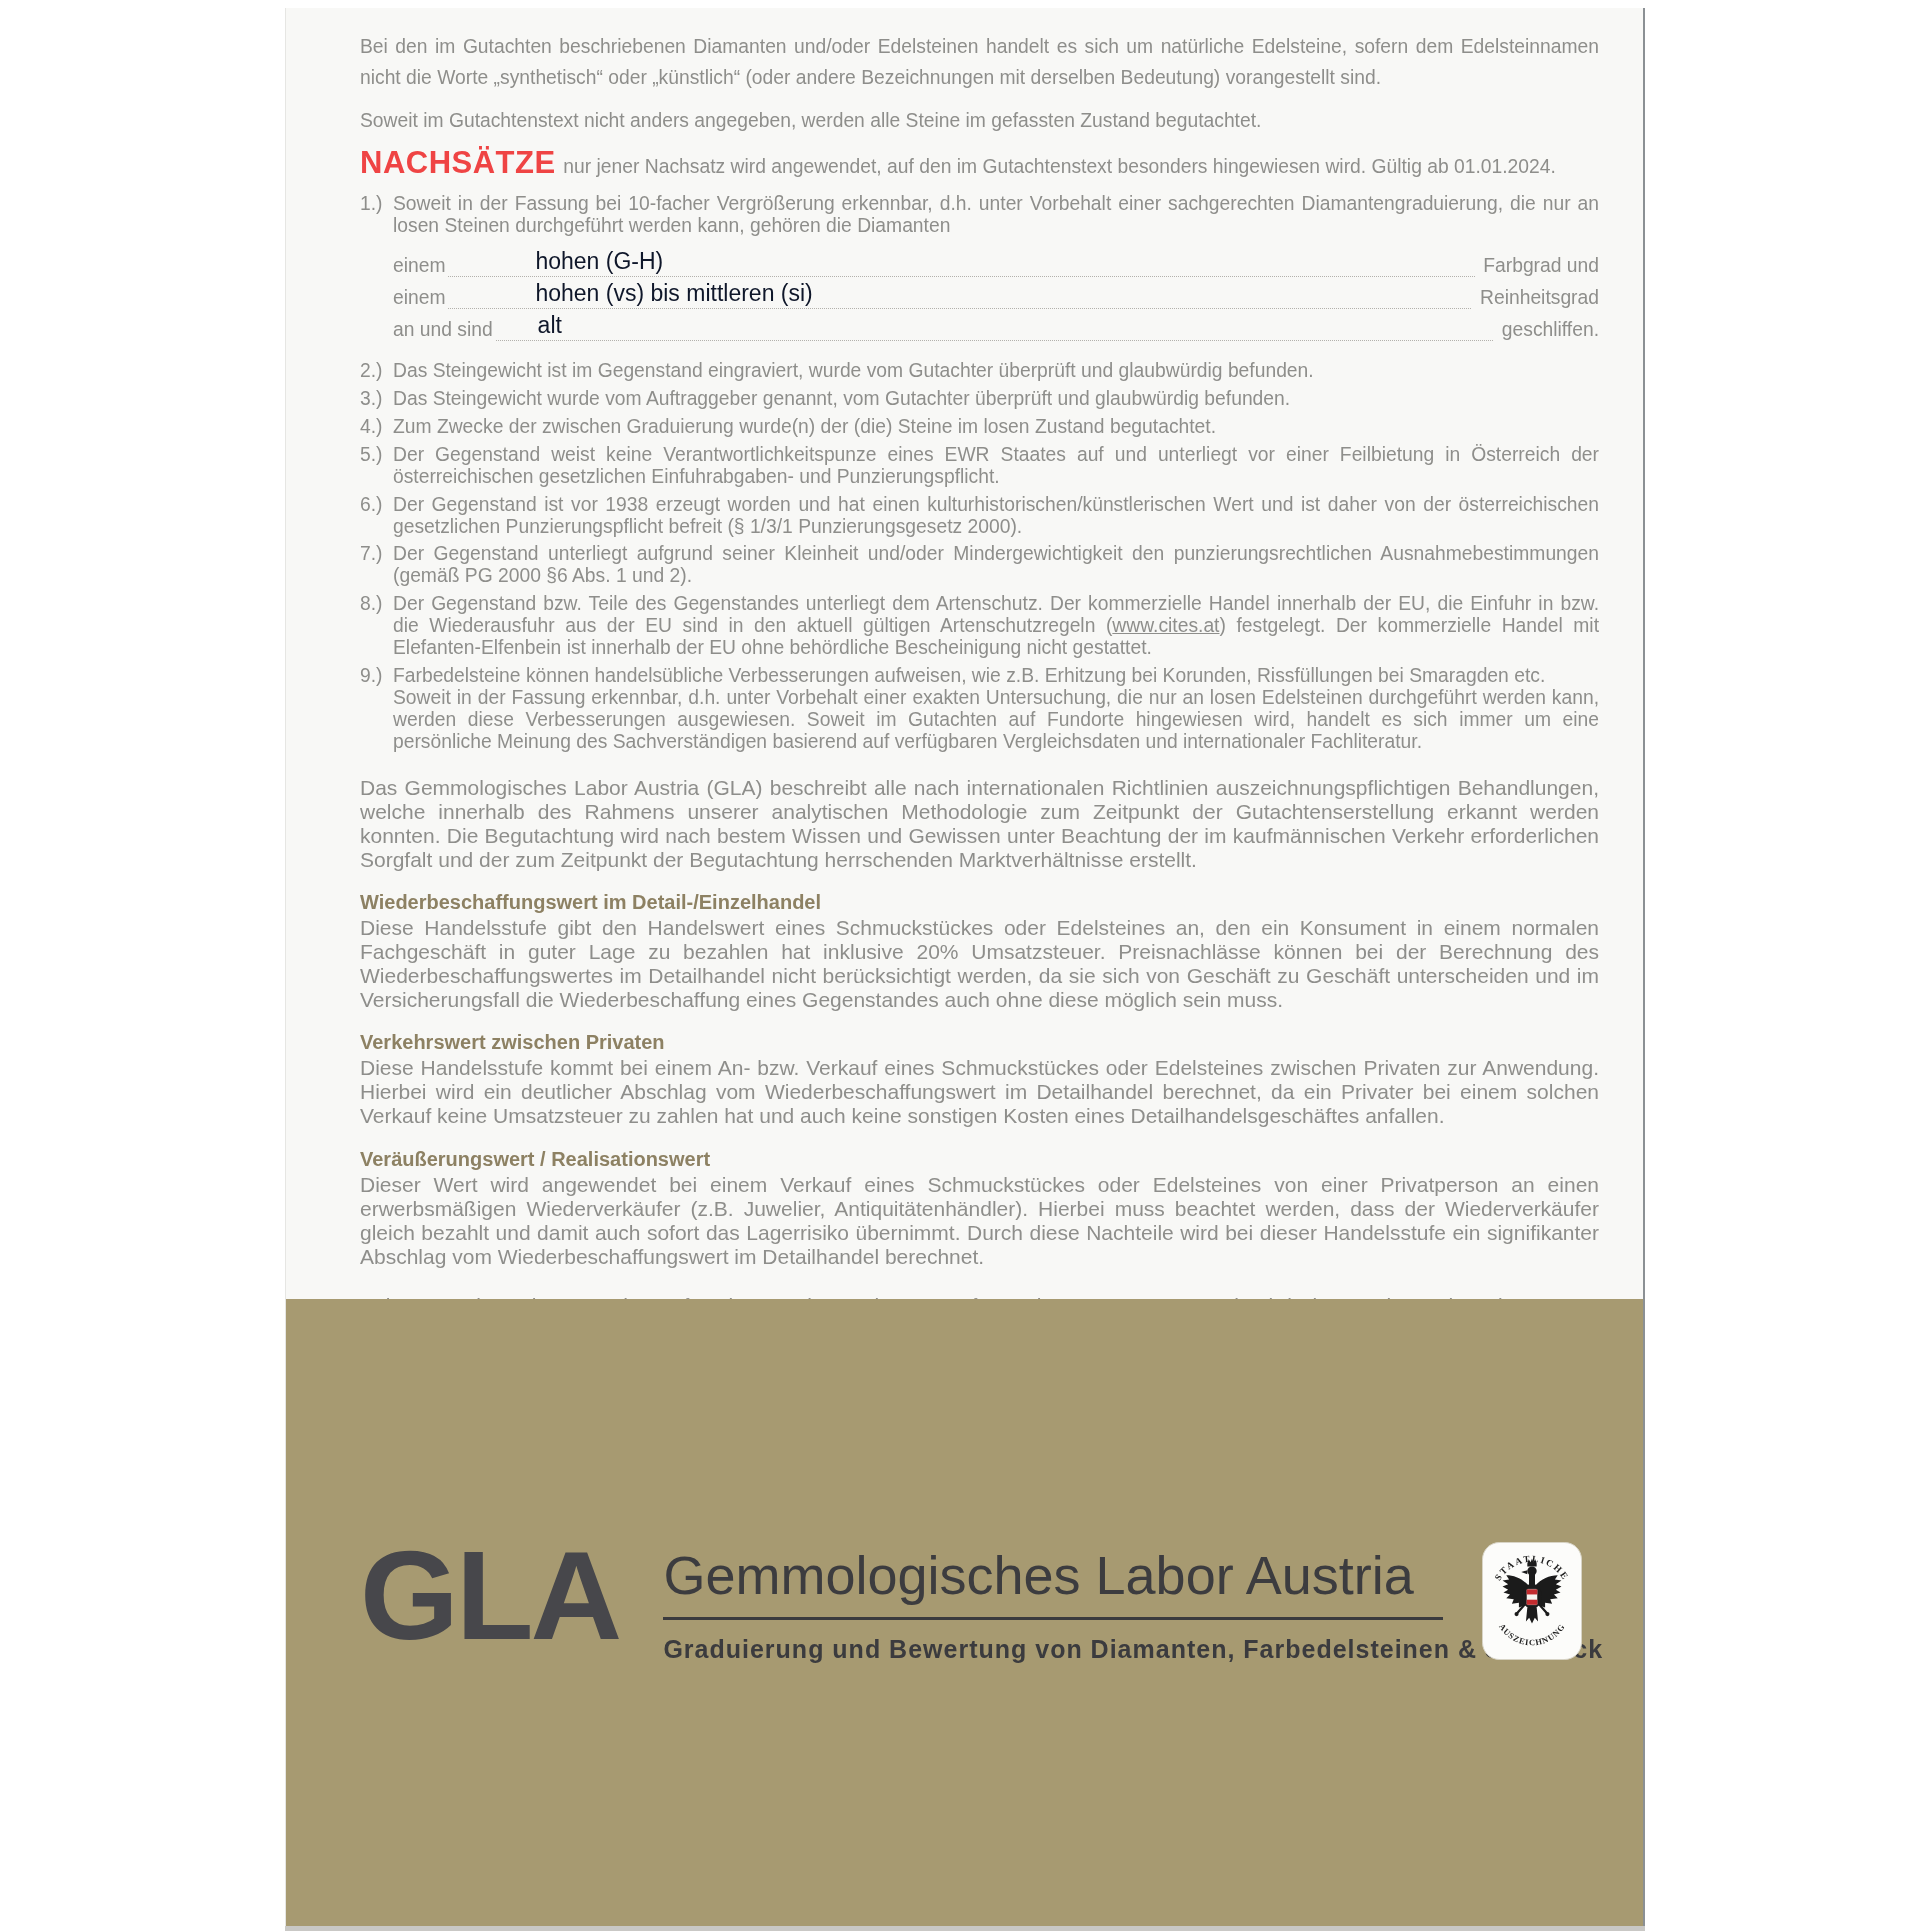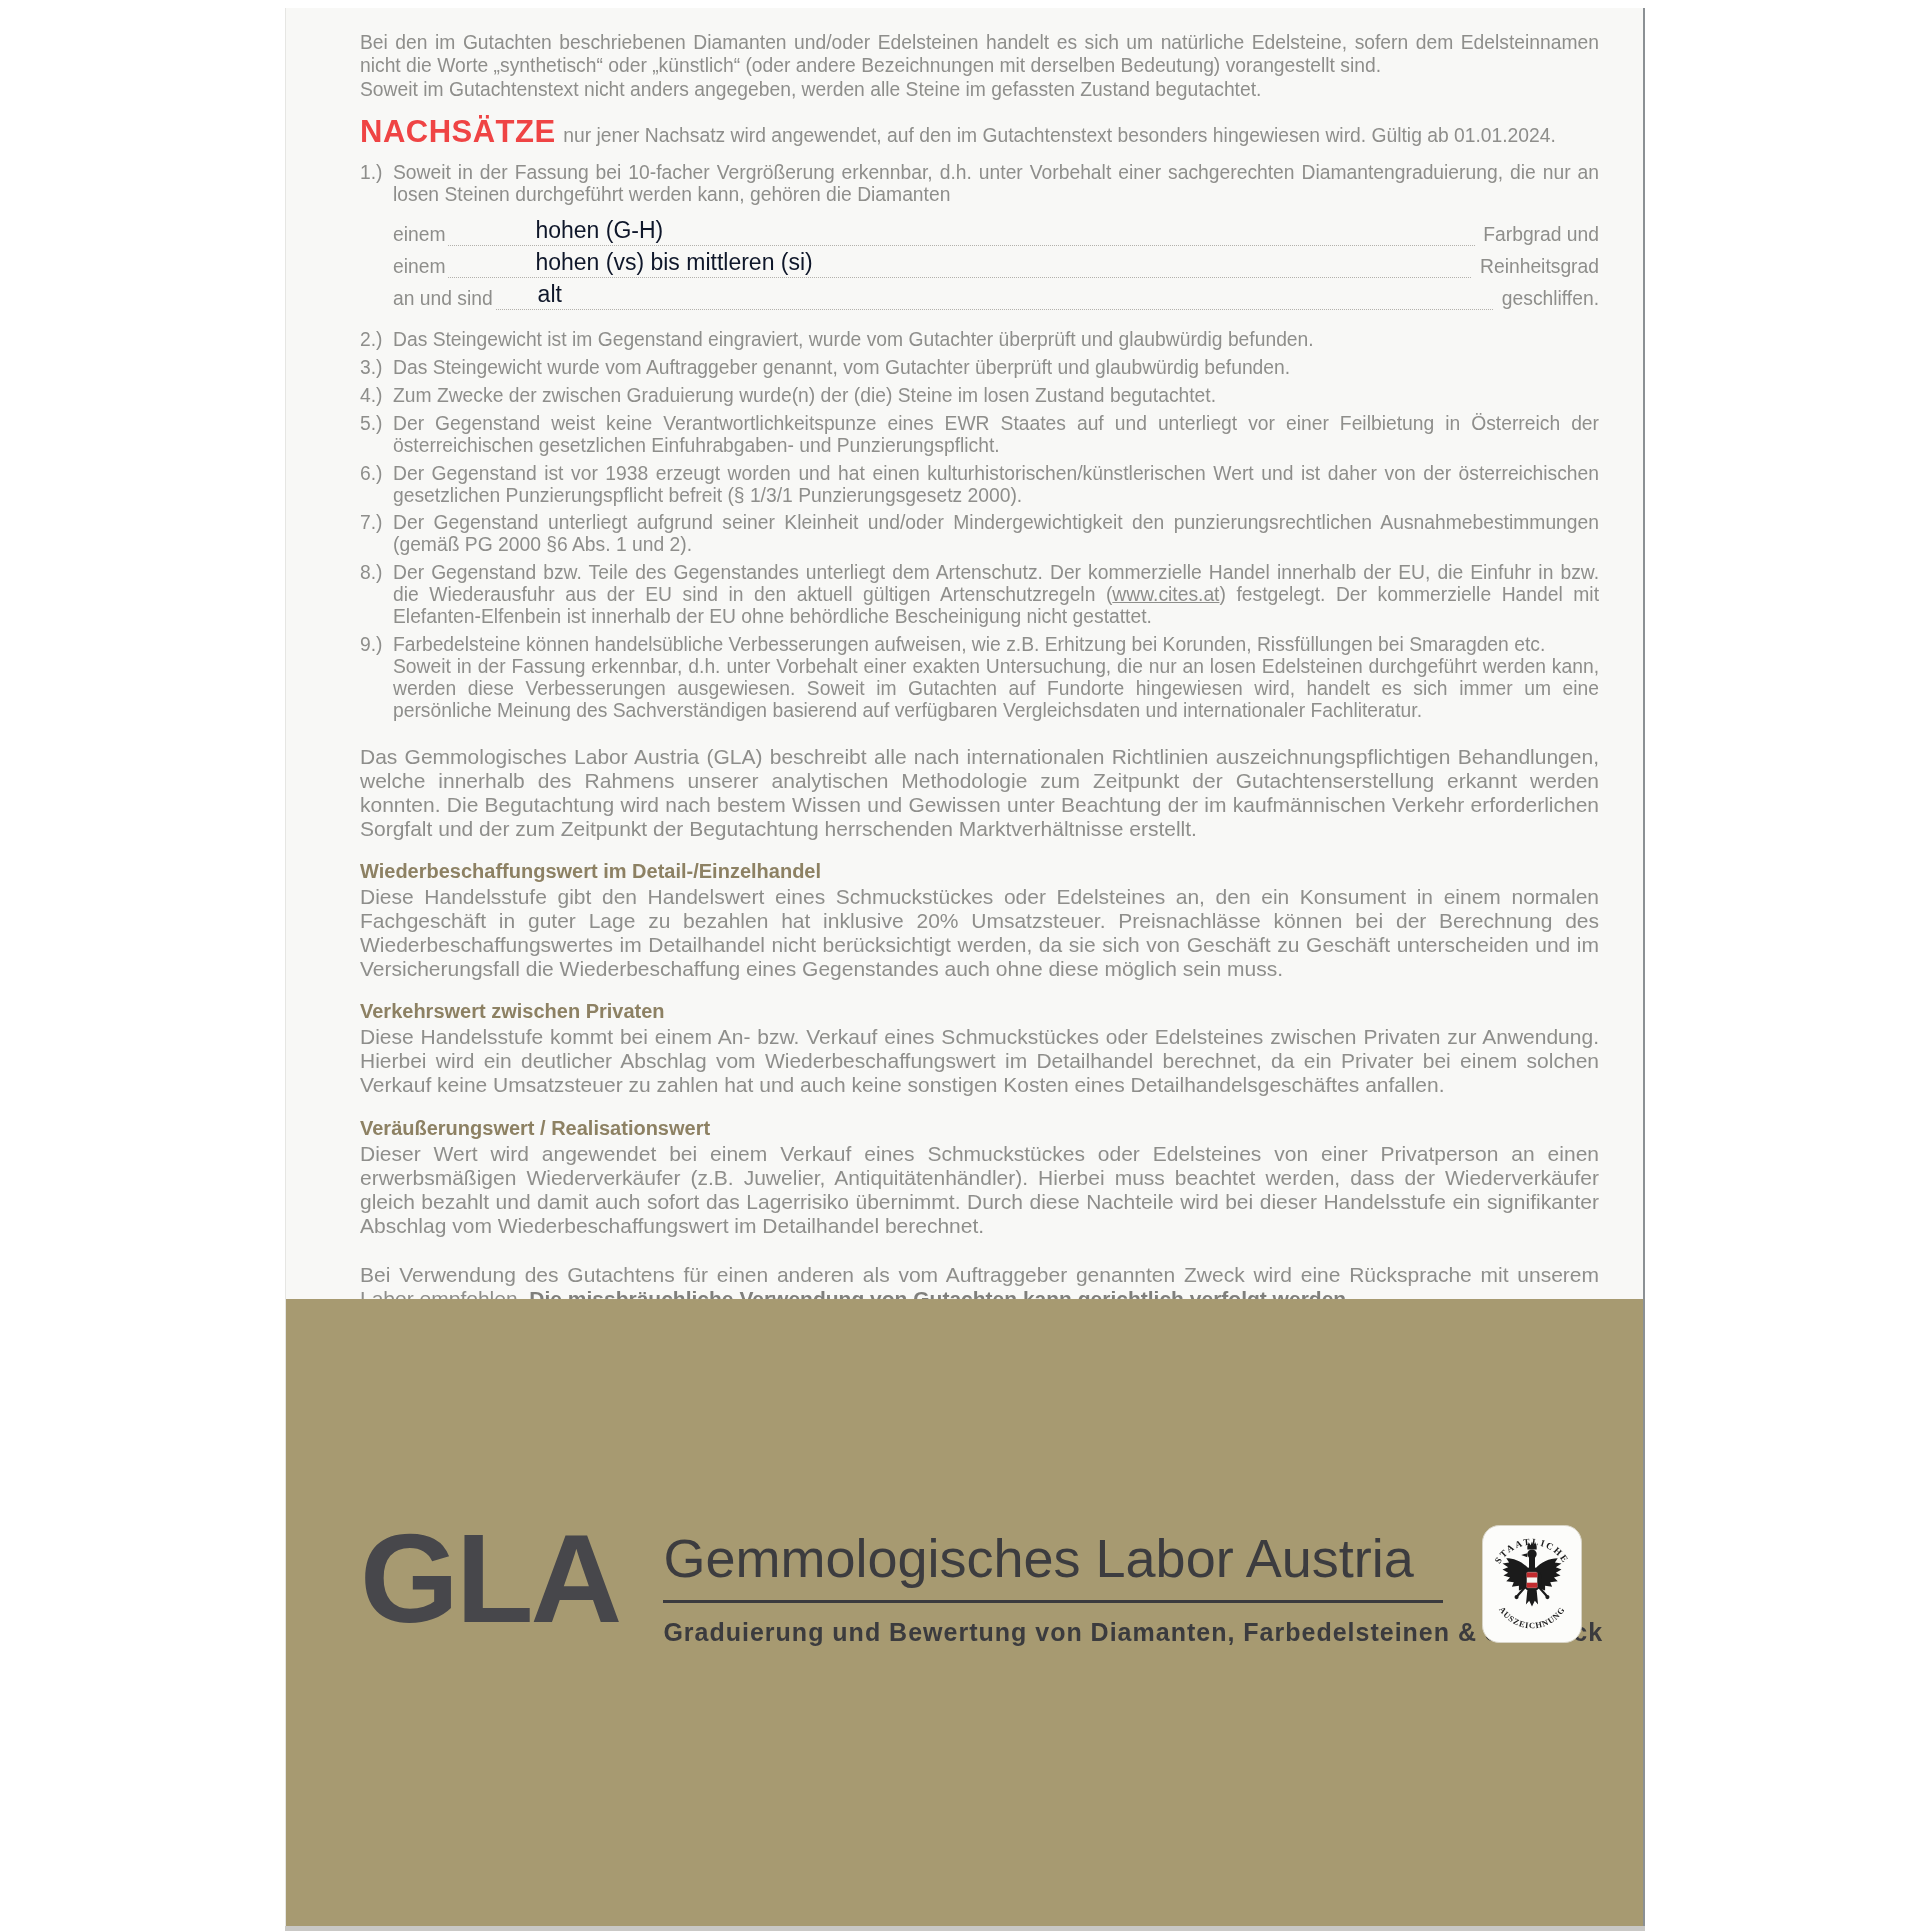--- a/index.html
+++ b/index.html
@@ -5,21 +5,21 @@
   html,body{margin:0;padding:0;background:#ffffff;}
   .canvas{position:relative;width:1931px;height:1931px;background:#ffffff;overflow:hidden;
           font-family:"Liberation Sans", sans-serif;}
   .page{position:absolute;left:285px;top:7.7px;width:1360px;height:1918px;background:#f8f8f6;
         border-left:1px solid #e6e6e3;border-right:2.9px solid #8b9094;box-sizing:border-box;}
   .bottom-shadow{position:absolute;left:285px;top:1926px;width:1360px;height:4.8px;background:#c9c8c5;}
   .content{position:absolute;left:74px;top:0;width:1239px;color:#8e8e8b;}
 
   .title{margin:37px 0 0 0;font-size:30px;font-weight:700;letter-spacing:5.8px;color:#9c8f6d;}
 
-  .intro{margin:23px 0 1px 0;font-size:19.3px;line-height:23px;text-align:justify;}
+  .intro{margin:23px 0 16px 0;font-size:19.3px;line-height:31px;text-align:justify;}
   .intro2{margin:0;font-size:19.3px;line-height:23px;}
 
   .nach{margin:19.3px 0 0 0;font-size:19.3px;line-height:23px;}
   .nach-label{font-size:31px;font-weight:700;color:#ef4444;letter-spacing:0.5px;margin-right:7.7px;}
 
   .items{margin-top:15.4px;}
   .item{display:flex;margin-bottom:5.8px;font-size:19.3px;line-height:22px;}
   .item .num{width:33px;flex-shrink:0;}
   .item .itext{flex:1;text-align:justify;}
   .item .itext .cont{margin-top:0;}
@@ -36,21 +36,21 @@
   .fr-suffix{flex-shrink:0;margin-left:5.8px;}
 
   .bigpara{margin:23px 0 0 0;font-size:21px;line-height:24px;text-align:justify;}
   .section{margin-top:19.3px;}
   .sec-head{margin:0;font-size:20px;font-weight:700;color:#8d8163;}
   .sec-body{margin:1.9px 0 0 0;font-size:21px;line-height:24px;text-align:justify;}
   .closing{margin:25px 0 0 0;font-size:21px;line-height:24px;text-align:justify;}
   .closing-bold{font-weight:700;color:#7f7f7c;}
 
   .footer{position:absolute;left:0;right:0;top:1291px;bottom:0;background:#a79a71;}
-  .logo-row{position:absolute;left:74px;top:224px;display:flex;align-items:flex-start;}
+  .logo-row{position:absolute;left:74px;top:241px;display:flex;align-items:flex-start;}
   .gla-logo{font-size:127px;font-weight:700;letter-spacing:-2.9px;line-height:0.88;color:#47474b;}
   .brand{margin-left:44px;margin-top:3.9px;width:780px;}
   .brand-name{font-size:54px;font-weight:400;color:#3c3c3f;white-space:nowrap;}
   .brand-rule{margin-top:11.6px;height:2.9px;background:#3b3b3e;}
   .brand-tagline{margin-top:14.5px;font-size:25px;font-weight:700;letter-spacing:1px;color:#3b3b3e;white-space:nowrap;}
   .emblem{margin-left:39px;margin-top:1.9px;width:100px;height:118px;background:#fcfcfa;
           border-radius:17.4px;border:1px solid #d8d4c6;box-sizing:border-box;overflow:hidden;}
   .emblem svg{display:block;width:100%;height:100%;}
   .arc-text{font-family:"Liberation Serif", serif;font-size:10px;font-weight:700;fill:#1d1d1d;letter-spacing:2px;}
   .arc-text-b{font-family:"Liberation Serif", serif;font-size:9px;font-weight:700;fill:#1d1d1d;letter-spacing:1px;}

